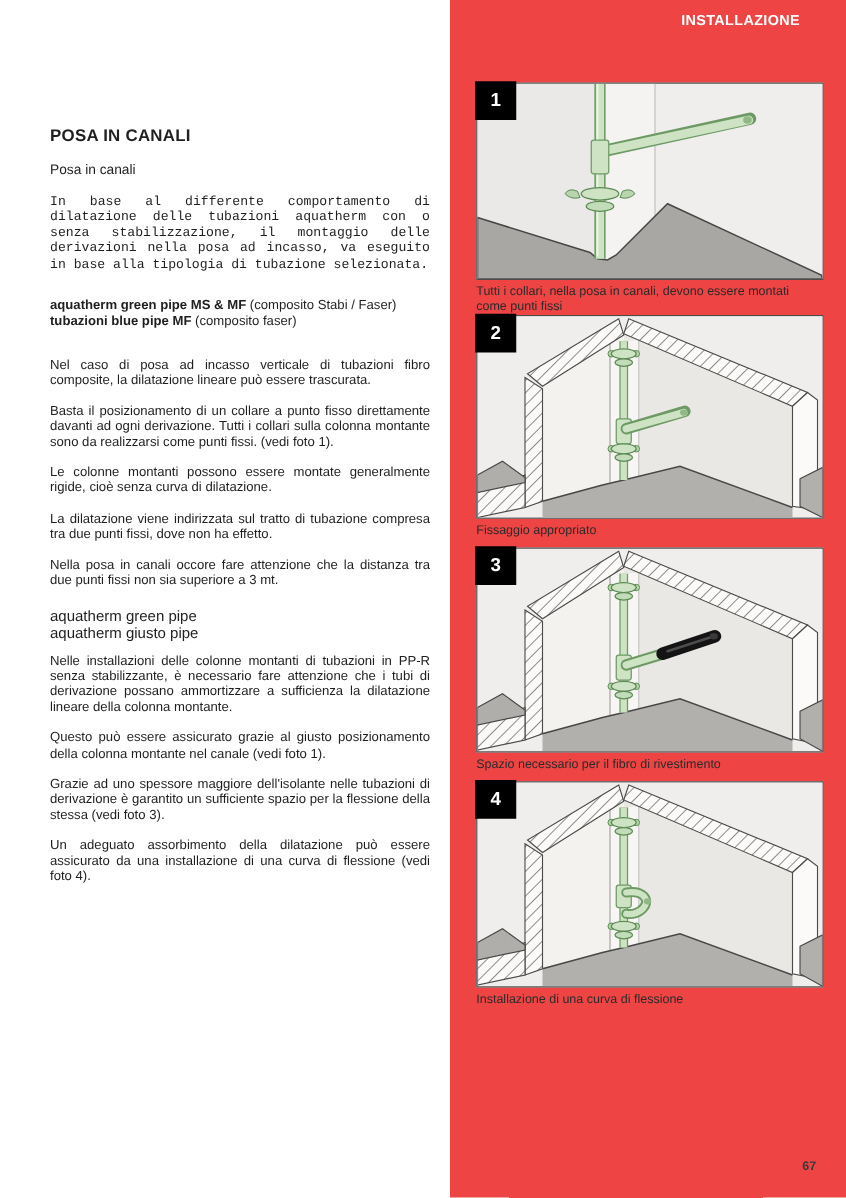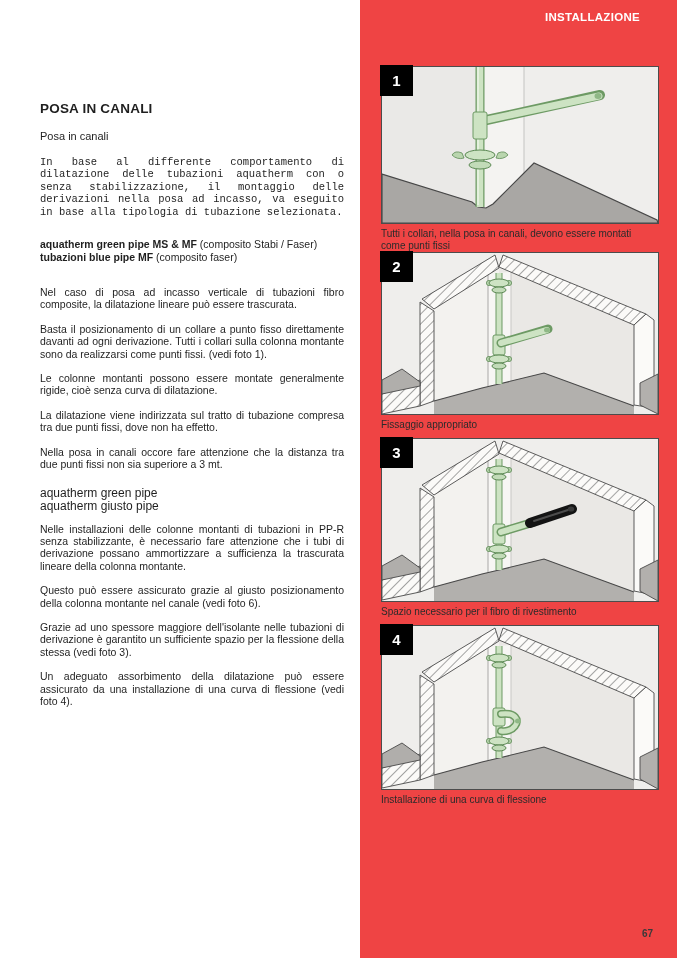--- a/index.html
+++ b/index.html
@@ -61,22 +61,22 @@
     <p class="body-p">Basta il posizionamento di un collare a punto fisso direttamente davanti ad ogni derivazione. Tutti i collari sulla colonna montante sono da realizzarsi come punti fissi. (vedi foto 1).</p>
     <p class="body-p">Le colonne montanti possono essere montate generalmente rigide, cioè senza curva di dilatazione.</p>
     <p class="body-p">La dilatazione viene indirizzata sul tratto di tubazione compresa tra due punti fissi, dove non ha effetto.</p>
     <p class="body-p mb-md">Nella posa in canali occore fare attenzione che la distanza tra due punti fissi non sia superiore a 3 mt.</p>
 
     <div class="mb-sm">
       <p class="prod-bold">aquatherm green pipe</p>
       <p class="prod-bold">aquatherm giusto pipe</p>
     </div>
 
-    <p class="body-p">Nelle installazioni delle colonne montanti di tubazioni in PP-R senza stabilizzante, è necessario fare attenzione che i tubi di derivazione possano ammortizzare a sufficienza la trascurata lineare della colonna montante.</p>
-    <p class="body-p">Questo può essere assicurato grazie al giusto posizionamento della colonna montante nel canale (vedi foto 6).</p>
+    <p class="body-p">Nelle installazioni delle colonne montanti di tubazioni in PP-R senza stabilizzante, è necessario fare attenzione che i tubi di derivazione possano ammortizzare a sufficienza la dilatazione lineare della colonna montante.</p>
+    <p class="body-p">Questo può essere assicurato grazie al giusto posizionamento della colonna montante nel canale (vedi foto 1).</p>
     <p class="body-p">Grazie ad uno spessore maggiore dell'isolante nelle tubazioni di derivazione è garantito un sufficiente spazio per la flessione della stessa (vedi foto 3).</p>
     <p class="body-p">Un adeguato assorbimento della dilatazione può essere assicurato da una installazione di una curva di flessione (vedi foto 4).</p>
   </div>
 
   <div class="panel">
     <div class="panel-header">INSTALLAZIONE</div>
 
     <figure class="fig fig-1">
       <div class="photo">
         <svg width="276" height="156" viewBox="0 0 276 156">

